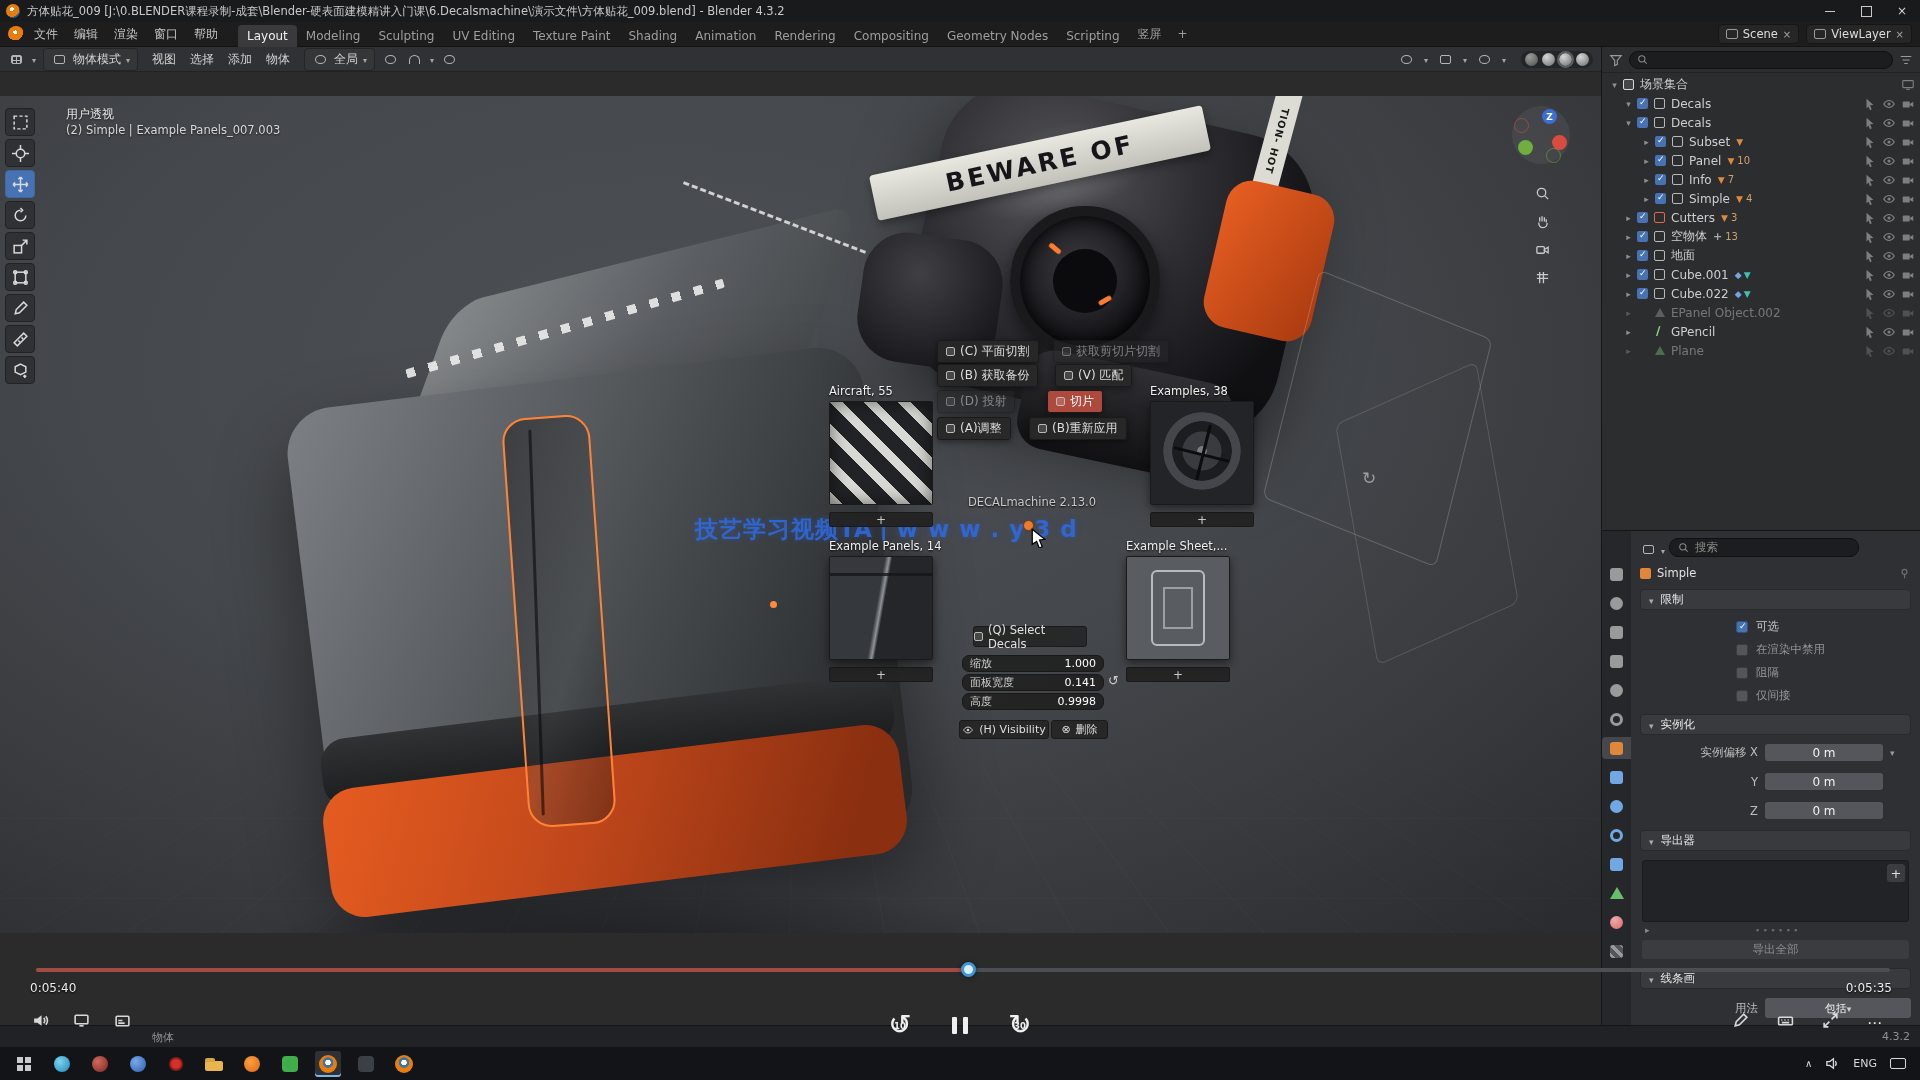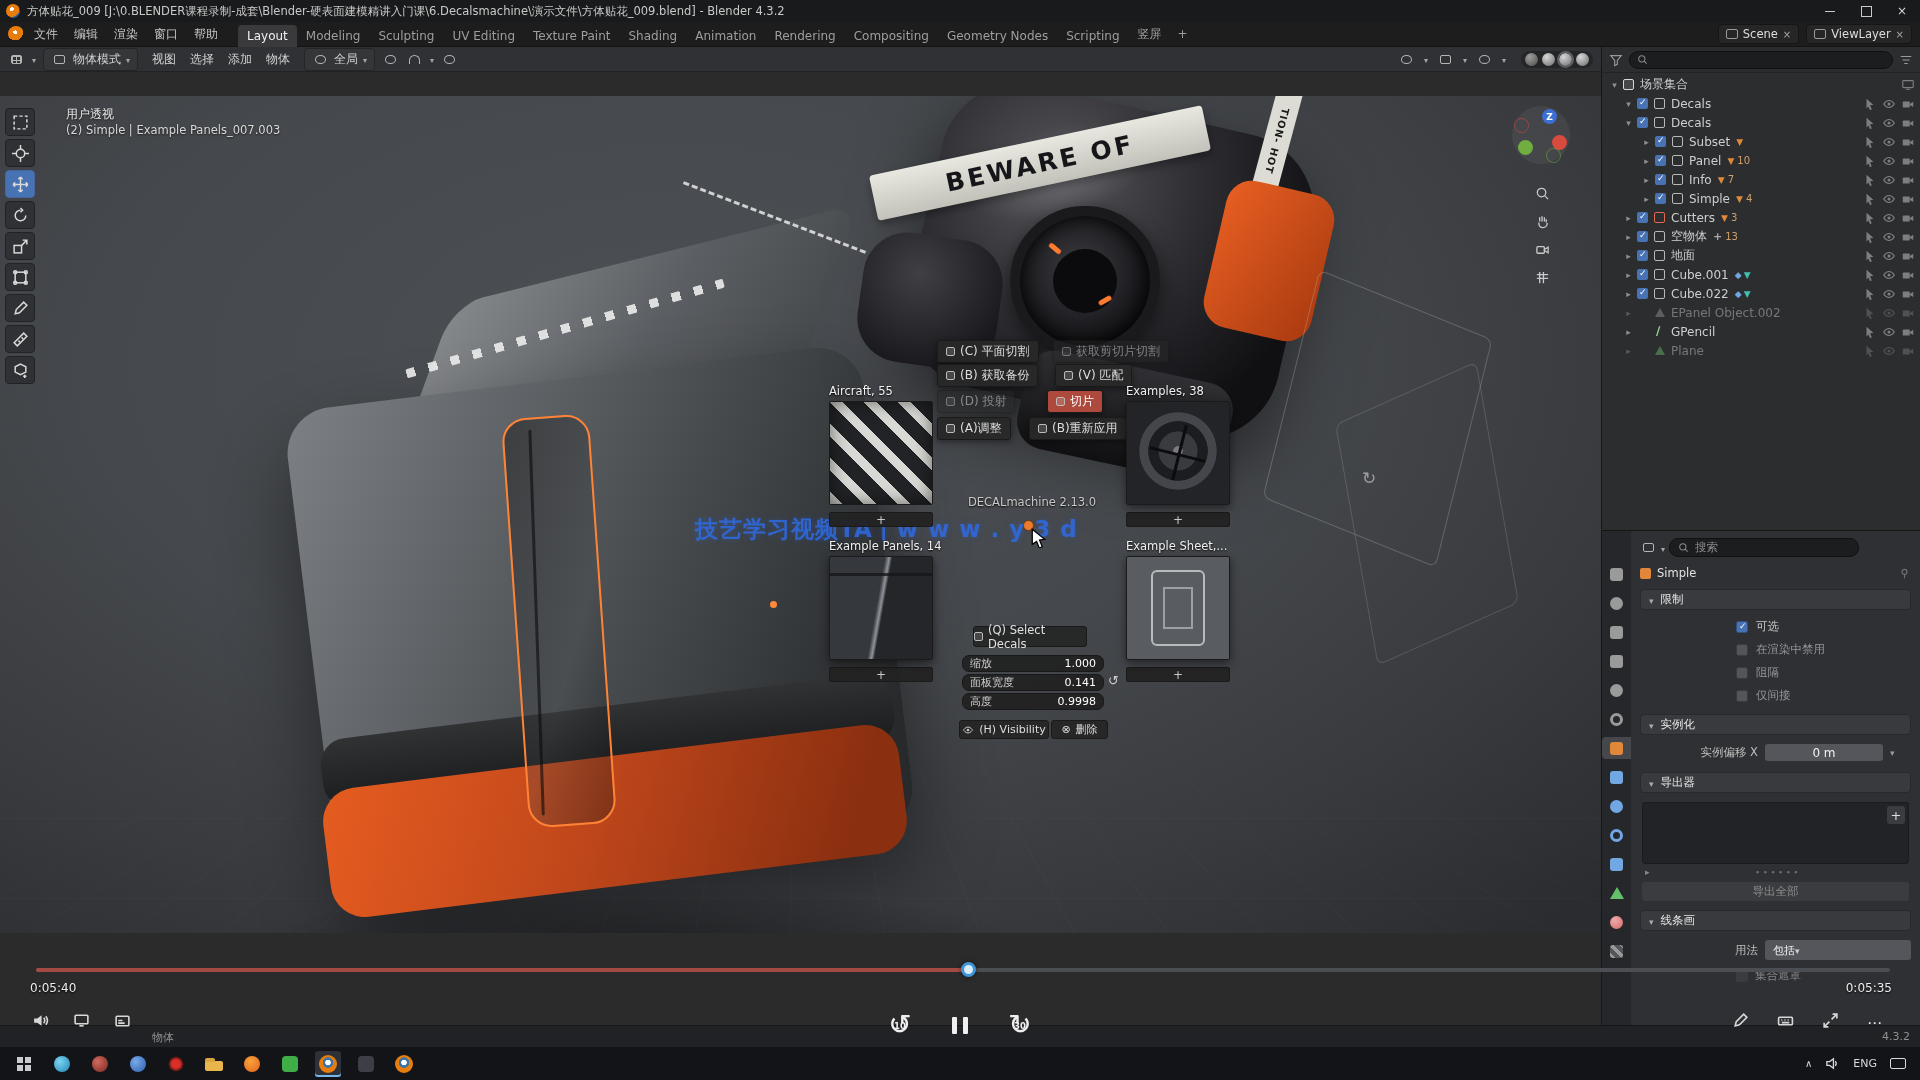--- a/index.html
+++ b/index.html
@@ -109,21 +109,21 @@
 .pie-opt{position:absolute;display:flex;align-items:center;gap:5px;background:rgba(40,40,40,.95);border:1px solid #1a1a1a;border-radius:3px;padding:2px 8px;color:#dedede;box-shadow:0 2px 6px rgba(0,0,0,.4);white-space:nowrap}
 .pie-opt.faded{opacity:.5}
 .pie-opt.highlight{background:#ad4a3d;color:#ffffff}
 .opt-ic{width:9px;height:9px;border:1px solid #bbb;border-radius:2px;background:rgba(255,255,255,.15);flex:none}
 .opt-c{left:937px;top:244px}.opt-ghost{left:1053px;top:244px}
 .opt-backup{left:937px;top:268px}.opt-match{left:1055px;top:268px}
 .opt-project{left:937px;top:294px}.opt-slice{left:1047px;top:294px}
 .opt-adjust{left:937px;top:321px}.opt-reapply{left:1029px;top:321px}
 .pie-title{position:absolute;left:951px;top:399px;width:162px;text-align:center;color:#c9c9c9;font-size:11.5px;text-shadow:0 1px 2px #000}
 .pie-tile{position:absolute;width:104px}
-.tile-0{left:829px;top:288px}.tile-1{left:1126px;top:288px}.tile-2{left:829px;top:443px}.tile-3{left:1126px;top:443px}
+.tile-0{left:829px;top:288px}.tile-1{left:1150px;top:288px}.tile-2{left:829px;top:443px}.tile-3{left:1126px;top:443px}
 .tile-label{font-size:11.5px;color:#f0f0f0;text-shadow:0 1px 2px #000;height:15px;white-space:nowrap}
 .tile-thumb{width:104px;height:104px;border:1px solid #1a1a1a;border-radius:2px;margin-top:2px;box-shadow:0 3px 10px rgba(0,0,0,.5);position:relative;overflow:hidden}
 .tile-add{width:104px;height:15px;margin-top:7px;background:rgba(35,35,35,.95);border:1px solid #1a1a1a;border-radius:2px;color:#c9c9c9;display:flex;align-items:center;justify-content:center;font-size:12px;line-height:1}
 .pat-stripes .tile-thumb{background:repeating-linear-gradient(45deg,#d8d8d4 0 9px,#222326 9px 24px);box-shadow:inset 0 0 18px rgba(0,0,0,.55)}
 .pat-screw .tile-thumb{background:radial-gradient(circle at 50% 48%,#7a7a80 0 6%,#3a3b40 7% 26%,#1c1d20 27% 40%,#45464c 41% 52%,#232428 53% 100%)}
 .pat-screw .tile-thumb::before{content:"";position:absolute;left:50%;top:22%;width:3px;height:56%;background:#0c0c0e;transform:rotate(14deg)}
 .pat-screw .tile-thumb::after{content:"";position:absolute;left:22%;top:50%;width:56%;height:3px;background:#0c0c0e;transform:rotate(14deg)}
 .pat-panel .tile-thumb{background:linear-gradient(100deg,#35383c 46%,#90949a 49.5%,#24262a 52%)}
 .pat-panel .tile-thumb::before{content:"";position:absolute;left:0;right:0;top:16%;height:3px;background:#15161a;opacity:.8}
 .pat-sheet .tile-thumb{background:#595d62}
@@ -178,49 +178,49 @@
 .pt{width:13px;height:13px;border-radius:3px;background:#9a9a9a}
 .pt.round{border-radius:50%}
 .pt.donut{background:transparent;border:3px solid #9a9a9a;border-radius:50%}
 .pt.orange{background:#e0873a}
 .pt.blue{background:#71a8e3}
 .pt.blue.donut{border-color:#71a8e3;background:transparent}
 .pt.tri{width:0;height:0;background:transparent;border-radius:0;border-left:7px solid transparent;border-right:7px solid transparent;border-bottom:12px solid #66c06a}
 .pt.mat{background:radial-gradient(circle at 35% 30%,#eaa,#d76a6a);border-radius:50%}
 .pt.tex{background:repeating-linear-gradient(45deg,#9a9a9a 0 4px,#55565a 4px 8px)}
 #prop-main{position:absolute;left:29px;top:0;right:0;bottom:0;padding:7px 9px 0 9px;font-size:11.5px;color:#c9c9c9}
-.prop-srow{display:flex;align-items:center;gap:4px}
+.prop-srow{display:flex;align-items:flex-end;gap:4px}
 .prop-search{height:19px;background:#1c1d1f;border:1px solid #111;border-radius:9px;display:flex;align-items:center;gap:6px;padding:0 8px;color:#8a8a8a;width:190px}
 .prop-crumb{display:flex;align-items:center;gap:6px;margin-top:9px;color:#e2e2e2}
 .crumb-ic{width:11px;height:11px;background:#e0873a;border-radius:2px;flex:none}
 .pin{margin-left:auto;opacity:.6}
 .sec{margin-top:9px;background:#383a3d;border:1px solid #28292c;border-radius:4px;height:21px;display:flex;align-items:center;gap:7px;padding:0 8px;color:#e6e6e6}
 .sarr::before{content:"▾";font-size:9px;color:#aaa}
 .chk-rows{padding:9px 0 2px 96px;display:flex;flex-direction:column;gap:8px}
 .chk-row{display:flex;align-items:center;gap:8px}
 .chk{width:12px;height:12px;border-radius:2.5px;background:#53555a;border:1px solid #3a3b3f;position:relative;flex:none}
 .chk-row.on .chk{background:#4772b3;border-color:#33517f}
 .chk-row.on .chk::before{content:"✓";color:#fff;font-size:9px;position:absolute;left:2px;top:-1px}
 .chk-row.off .chk-label{color:#96969a}
-.inst-rows{padding:9px 4px 2px 0;display:flex;flex-direction:row;gap:12px}
+.inst-rows{padding:9px 4px 2px 0;display:flex;flex-direction:column;gap:12px}
 .inst-row{display:flex;align-items:center;gap:7px}
 .inst-label{width:118px;text-align:right;color:#bdbdbd;white-space:nowrap}
 .inst-field{width:118px;height:17px;background:#54565b;border-radius:3px;display:flex;align-items:center;justify-content:center;color:#f2f2f2;font-size:12px}
 .inst-caret{color:#9a9a9a;font-size:9px;visibility:hidden}
 .inst-row.caret .inst-caret{visibility:visible}
 .exp-box{margin:9px 2px 0 2px;height:62px;background:#222326;border:1px solid #1a1b1d;border-radius:3px;position:relative}
 .exp-add{position:absolute;right:3px;top:3px;width:18px;height:18px;background:#3a3c40;border-radius:3px;display:flex;align-items:center;justify-content:center;color:#ddd;font-size:13px}
 .exp-row{display:flex;align-items:center;margin-top:3px;padding:0 5px;color:#8a8a8a}
 .exp-arrow{font-size:9px}
 .exp-grip{flex:1;text-align:center;letter-spacing:2px;font-size:9px;color:#6e6e72}
 .exp-grip::before{content:"∙∙∙∙∙∙"}
 .exp-all{margin:5px 2px 0 2px;height:19px;background:#3a3c40;border-radius:3px;display:flex;align-items:center;justify-content:center;color:#8f8f8f}
 .la-row{display:flex;align-items:center;gap:7px;margin-top:9px}
 .la-label{width:118px;text-align:right;color:#bdbdbd}
-.la-field{width:146px;height:17px;background:#54565b;border-radius:3px;display:flex;align-items:center;justify-content:flex-start;padding:10px 8px;color:#f2f2f2;font-size:11px}
+.la-field{width:146px;height:17px;background:#54565b;border-radius:3px;display:flex;align-items:center;justify-content:center;padding:10px 8px;color:#f2f2f2;font-size:11px}
 .la-caret::before{content:"▾";font-size:9px;color:#cfcfcf}
 .la-mask{display:flex;align-items:center;gap:7px;padding-left:96px;margin-top:8px;opacity:.55}
 .la-mask .box{width:12px;height:12px;background:#45474b;border-radius:2.5px}
 
 
 #statusbar{position:absolute;left:0;right:0;top:1025px;height:22px;background:#202225;border-top:1px solid #151618;z-index:3;font-size:11px;color:#909090}
 .sb-hint{position:absolute;left:152px;top:4px}
 .sb-ver{position:absolute;right:10px;top:4px}
 
 

